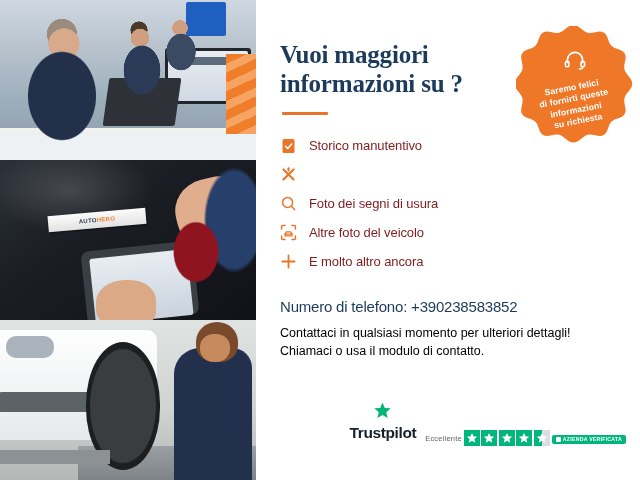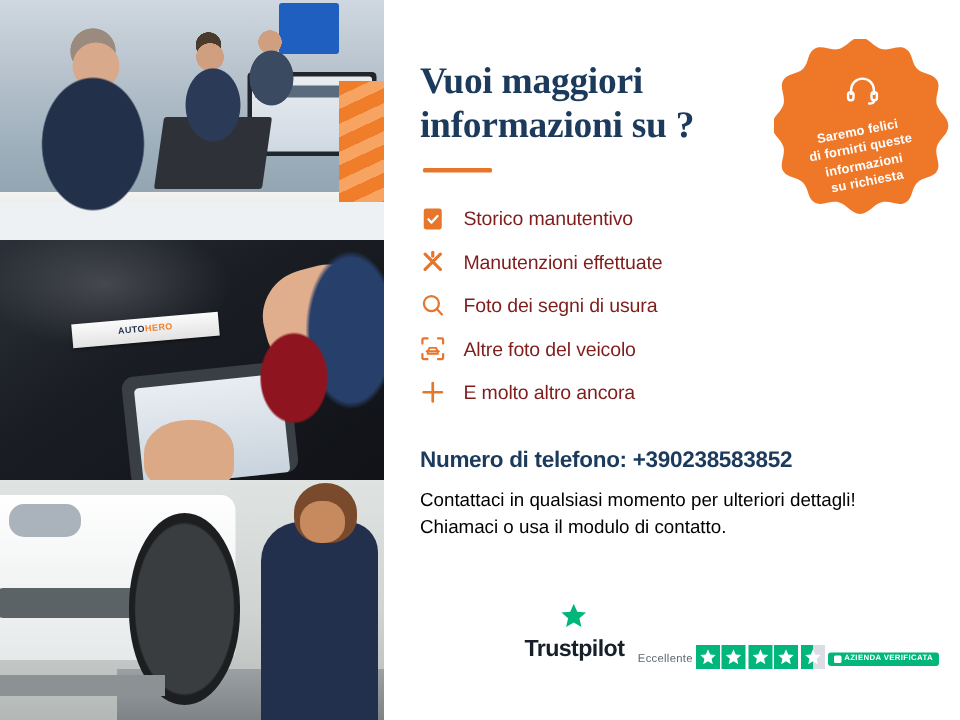--- a/index.html
+++ b/index.html
@@ -68,21 +68,21 @@
   .headline { font-size:25px; line-height:1.16; font-weight:700; color:#1b3a5c; letter-spacing:-.2px; max-width:260px;font-family:Liberation Serif, serif; }
   .rule { width:46px; height:3px; background:#e8762a; margin:14px 0 16px 2px; border-radius:1px; }
 
   .features { list-style:none; }
   .feature { display:flex; align-items:center; gap:12px; height:29px; }
   .feature .ico { width:17px; height:17px; flex:0 0 17px; position:relative; display:flex; align-items:center; justify-content:center; color:#e8762a; }
   .feature .txt { font-size:13px; color:#7f1d1d; letter-spacing:-.1px; }
 
   .ico svg { display:block; }
 
-  .phone { margin-top:22px; font-size:15px; font-weight:700; color:#1b3a5c; letter-spacing:-.2px; }
+  .phone { margin-top:22px; font-size:15px; font-weight:400; color:#1b3a5c; letter-spacing:-.2px; }
   .para { margin-top:9px; font-size:12.5px; line-height:1.45; color:#000000; }
 
   
   .badge { position:absolute; right:6px; top:26px; width:118px; height:118px; }
   .badge svg.blob { position:absolute; inset:0; }
   .badge .headset { position:absolute; left:50%; top:24px; transform:translateX(-50%); }
   .badge .btext { position:absolute; left:50%; top:56px; transform:translate(-50%,0) rotate(-11deg); width:96px; text-align:center;
                   font-size:8.6px; font-weight:700; line-height:1.32; color:#ffffff; letter-spacing:.1px; }
 
   
@@ -152,21 +152,20 @@
       </li>
 
       <li class="feature">
         <span class="ico">
           <svg width="17" height="17" viewBox="0 0 17 17" fill="none" stroke="#e8762a" stroke-width="2.1" stroke-linecap="round">
             <path d="M3.4 3.4L13.6 13.6"></path>
             <path d="M13.6 3.4L3.4 13.6"></path>
             <path d="M8.5 2.2v2.6"></path>
           </svg>
         </span>
-        <span class="txt">Manutenzioni effettuate</span>
       </li>
 
       <li class="feature">
         <span class="ico">
           <svg width="17" height="17" viewBox="0 0 17 17" fill="none" stroke="#e8762a" stroke-width="1.5" stroke-linecap="round">
             <circle cx="7.6" cy="7.4" r="5"></circle>
             <path d="M11.4 11.2l3.2 3.4"></path>
           </svg>
         </span>
         <span class="txt">Foto dei segni di usura</span>

